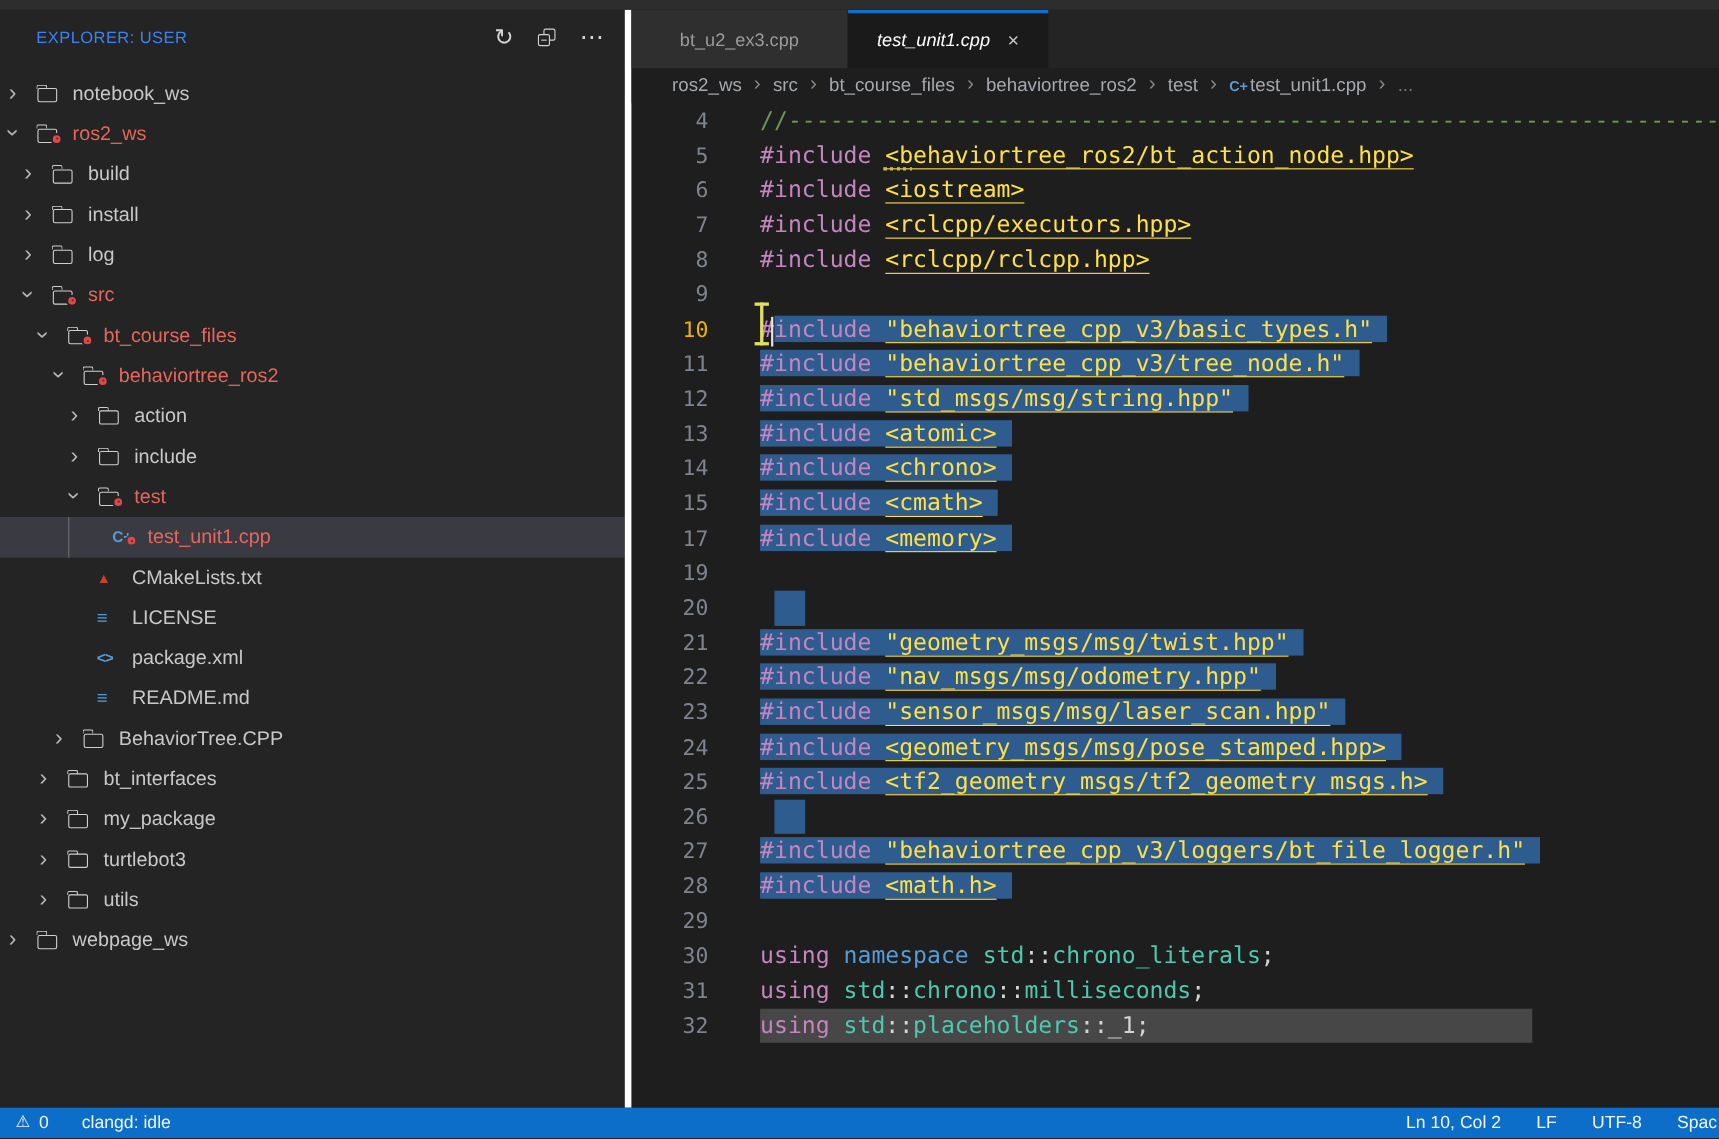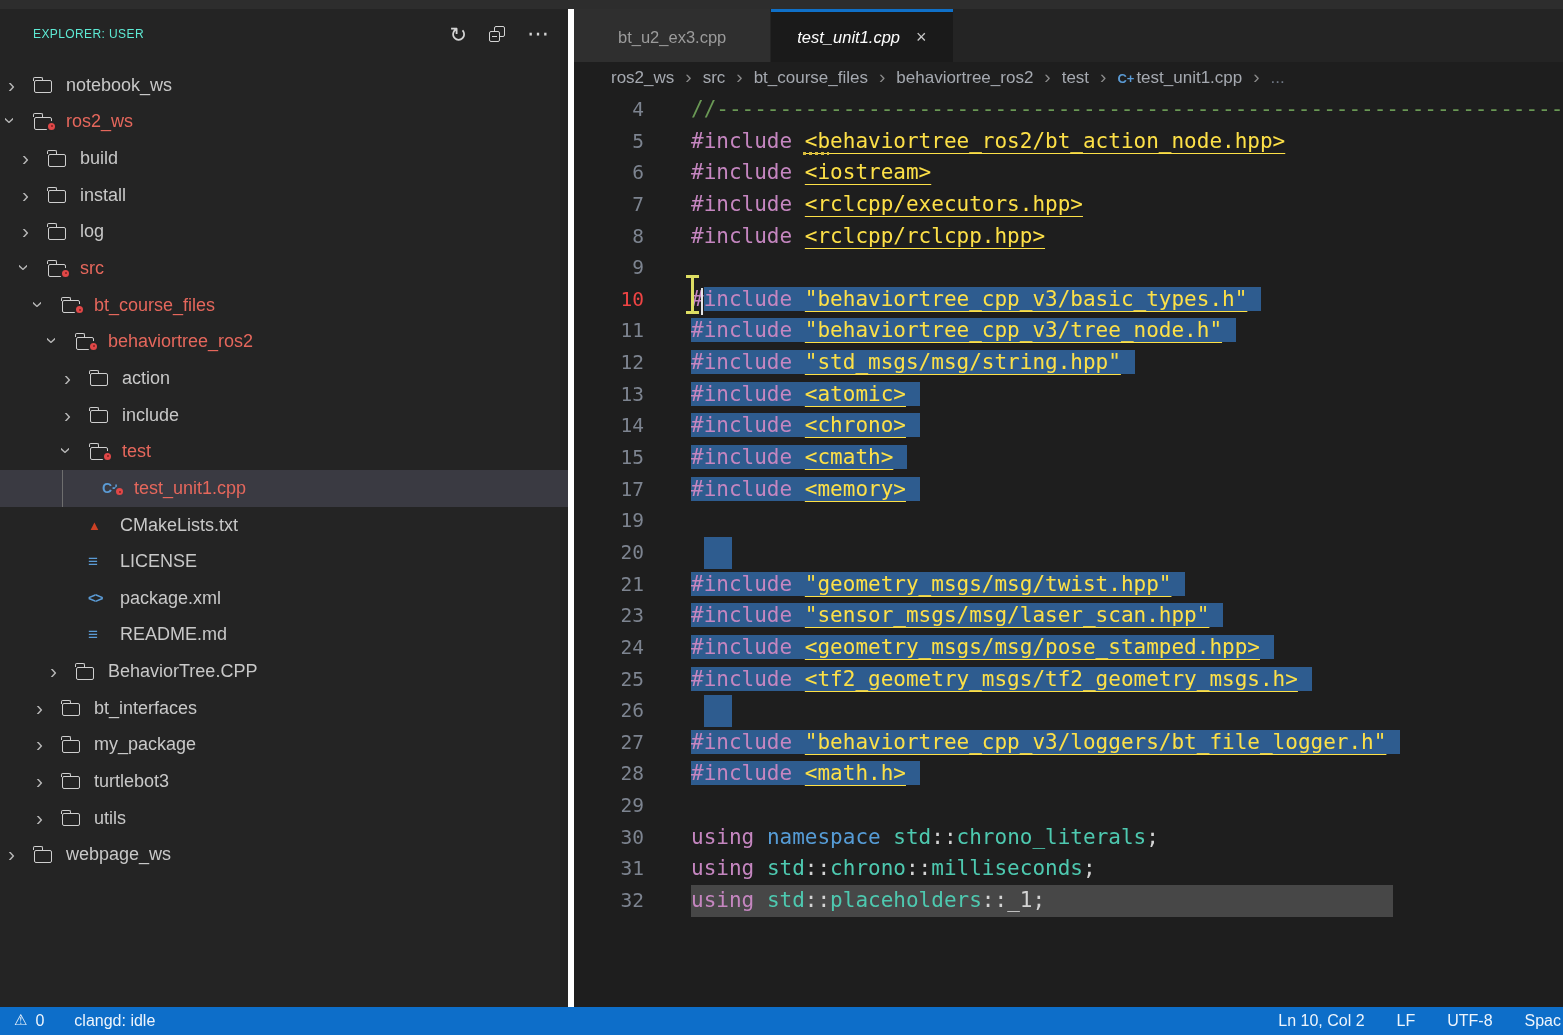--- a/index.html
+++ b/index.html
@@ -8,21 +8,21 @@
     position:relative; width:1563px; height:1035px; overflow:hidden;
     background:#1e1e1e; font-family:"Liberation Sans", sans-serif;
     -webkit-font-smoothing:antialiased; cursor:default;
   }
   
   .topstrip { position:absolute; left:0; top:0; width:100%; height:9px; background:#2d2d2d; }
 
   
   .sidebar { position:absolute; left:0; top:9px; width:568px; bottom:28px; background:#242424; overflow:hidden; }
   .explorer-header { height:50px; display:flex; align-items:center; padding:0 18px 0 33px; }
-  .explorer-title { font-size:12px; letter-spacing:.4px; color:#5eead4; }
+  .explorer-title { font-size:15px; letter-spacing:.4px; color:#3b82f6; }
   .header-actions { margin-left:auto; display:flex; align-items:center; gap:22px; }
   .hact { color:#d4d4d4; font-size:19px; line-height:1; cursor:pointer; }
   .ico-refresh { font-size:21px; }
   .ico-collapse { position:relative; width:16px; height:16px; }
   .ico-collapse .sq-back { position:absolute; right:0; top:0; width:11px; height:11px; border:1.7px solid #d4d4d4; border-radius:2px; }
   .ico-collapse .sq-front { position:absolute; left:0; bottom:0; width:11px; height:11px; border:1.7px solid #d4d4d4; border-radius:2px; background:#242424; }
   .ico-collapse .sq-front::after { content:""; position:absolute; left:2px; top:3.6px; width:4.5px; height:1.7px; background:#d4d4d4; }
   .ico-more { font-size:22px; letter-spacing:1px; }
 
   .tree { position:absolute; top:58px; left:0; right:0; }
@@ -54,21 +54,21 @@
 
   .breadcrumb { height:32px; display:flex; align-items:center; padding-left:37px; font-size:17px; color:#a5a9b0; gap:11px; background:#1e1e1e; white-space:nowrap; }
   .crumb { cursor:pointer; }
   .crumb-sep { color:#8a8a8a; font-size:19px; transform:translateY(-1px); }
   .crumb-dots { color:#6f7783; }
   .crumb-fileicon { color:#5b9bd5; font-size:13px; font-weight:bold; margin-right:2px; }
 
   .code { position:absolute; left:0; right:0; top:85px; bottom:0; font-family:"DejaVu Sans Mono", monospace; font-size:21px; overflow:hidden; }
   .code-line { height:31.65px; line-height:31.65px; display:flex; white-space:pre; }
   .lnum { width:70px; flex:0 0 70px; text-align:right; color:#7d8490; font-size:19.5px; }
-  .lnum.cur { color:#ef4444; }
+  .lnum.cur { color:#eab308; }
   .lcontent { margin-left:47px; }
   .tk-kw { color:#C586C0; }
   .tk-ns { color:#569CD6; }
   .tk-type { color:#4EC9B0; }
   .tk-pl { color:#D4D4D4; }
   .tk-cmt { color:#6A9955; }
   .tk-str { color:#fde047; text-decoration:underline; text-underline-offset:5px; text-decoration-thickness:1px; }
   .sel { background:#2e5c8f; padding-right:14px; }
   .sel-empty { display:inline-block; width:28px; margin-left:13px; height:31.65px; background:#2e5c8f; vertical-align:top; }
   .graybar { display:inline-block; background:#474747; width:702px; }
@@ -336,20 +336,21 @@
         <div class="code-line"><span class="lnum cur">10</span><span class="lcontent"><span class="tk-kw">#</span><span class="sel"><span class="tk-kw">include</span><span class="tk-pl"> </span><span class="tk-str">"behaviortree_cpp_v3/basic_types.h"</span></span></span></div>
         <div class="code-line"><span class="lnum">11</span><span class="lcontent"><span class="sel"><span class="tk-kw">#include</span><span class="tk-pl"> </span><span class="tk-str">"behaviortree_cpp_v3/tree_node.h"</span></span></span></div>
         <div class="code-line"><span class="lnum">12</span><span class="lcontent"><span class="sel"><span class="tk-kw">#include</span><span class="tk-pl"> </span><span class="tk-str">"std_msgs/msg/string.hpp"</span></span></span></div>
         <div class="code-line"><span class="lnum">13</span><span class="lcontent"><span class="sel"><span class="tk-kw">#include</span><span class="tk-pl"> </span><span class="tk-str">&lt;atomic&gt;</span></span></span></div>
         <div class="code-line"><span class="lnum">14</span><span class="lcontent"><span class="sel"><span class="tk-kw">#include</span><span class="tk-pl"> </span><span class="tk-str">&lt;chrono&gt;</span></span></span></div>
         <div class="code-line"><span class="lnum">15</span><span class="lcontent"><span class="sel"><span class="tk-kw">#include</span><span class="tk-pl"> </span><span class="tk-str">&lt;cmath&gt;</span></span></span></div>
         <div class="code-line"><span class="lnum">17</span><span class="lcontent"><span class="sel"><span class="tk-kw">#include</span><span class="tk-pl"> </span><span class="tk-str">&lt;memory&gt;</span></span></span></div>
         <div class="code-line"><span class="lnum">19</span></div>
         <div class="code-line"><span class="lnum">20</span><span class="lcontent"><span class="sel-empty"></span></span></div>
         <div class="code-line"><span class="lnum">21</span><span class="lcontent"><span class="sel"><span class="tk-kw">#include</span><span class="tk-pl"> </span><span class="tk-str">"geometry_msgs/msg/twist.hpp"</span></span></span></div>
+        <div class="code-line"><span class="lnum">22</span><span class="lcontent"><span class="sel"><span class="tk-kw">#include</span><span class="tk-pl"> </span><span class="tk-str">"nav_msgs/msg/odometry.hpp"</span></span></span></div>
         <div class="code-line"><span class="lnum">23</span><span class="lcontent"><span class="sel"><span class="tk-kw">#include</span><span class="tk-pl"> </span><span class="tk-str">"sensor_msgs/msg/laser_scan.hpp"</span></span></span></div>
         <div class="code-line"><span class="lnum">24</span><span class="lcontent"><span class="sel"><span class="tk-kw">#include</span><span class="tk-pl"> </span><span class="tk-str">&lt;geometry_msgs/msg/pose_stamped.hpp&gt;</span></span></span></div>
         <div class="code-line"><span class="lnum">25</span><span class="lcontent"><span class="sel"><span class="tk-kw">#include</span><span class="tk-pl"> </span><span class="tk-str">&lt;tf2_geometry_msgs/tf2_geometry_msgs.h&gt;</span></span></span></div>
         <div class="code-line"><span class="lnum">26</span><span class="lcontent"><span class="sel-empty"></span></span></div>
         <div class="code-line"><span class="lnum">27</span><span class="lcontent"><span class="sel"><span class="tk-kw">#include</span><span class="tk-pl"> </span><span class="tk-str">"behaviortree_cpp_v3/loggers/bt_file_logger.h"</span></span></span></div>
         <div class="code-line"><span class="lnum">28</span><span class="lcontent"><span class="sel"><span class="tk-kw">#include</span><span class="tk-pl"> </span><span class="tk-str">&lt;math.h&gt;</span></span></span></div>
         <div class="code-line"><span class="lnum">29</span><span class="lcontent"></span></div>
         <div class="code-line"><span class="lnum">30</span><span class="lcontent"><span class="tk-kw">using</span><span class="tk-pl"> </span><span class="tk-ns">namespace</span><span class="tk-pl"> </span><span class="tk-type">std</span><span class="tk-pl">::</span><span class="tk-type">chrono_literals</span><span class="tk-pl">;</span></span></div>
         <div class="code-line"><span class="lnum">31</span><span class="lcontent"><span class="tk-kw">using</span><span class="tk-pl"> </span><span class="tk-type">std</span><span class="tk-pl">::</span><span class="tk-type">chrono</span><span class="tk-pl">::</span><span class="tk-type">milliseconds</span><span class="tk-pl">;</span></span></div>
         <div class="code-line"><span class="lnum">32</span><span class="lcontent"><span class="graybar"><span class="tk-kw">using</span><span class="tk-pl"> </span><span class="tk-type">std</span><span class="tk-pl">::</span><span class="tk-type">placeholders</span><span class="tk-pl">::</span><span class="tk-pl">_1;</span></span></span></div>

